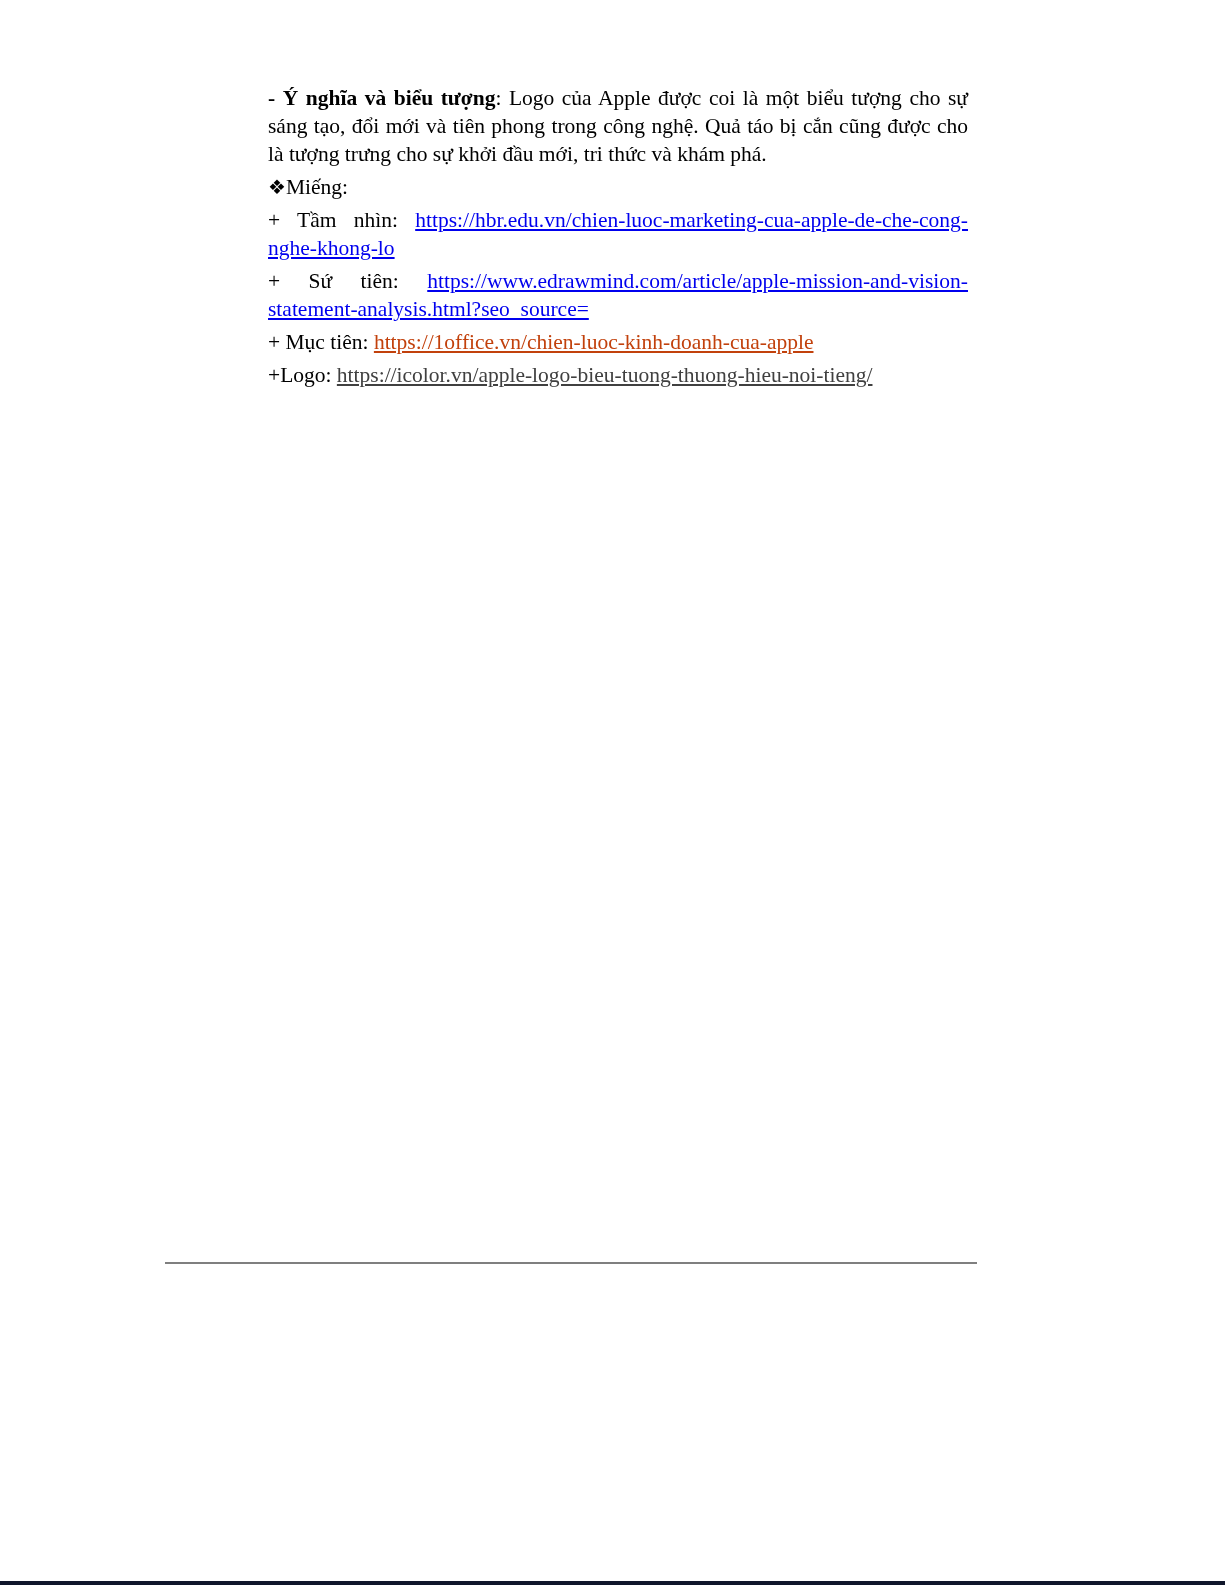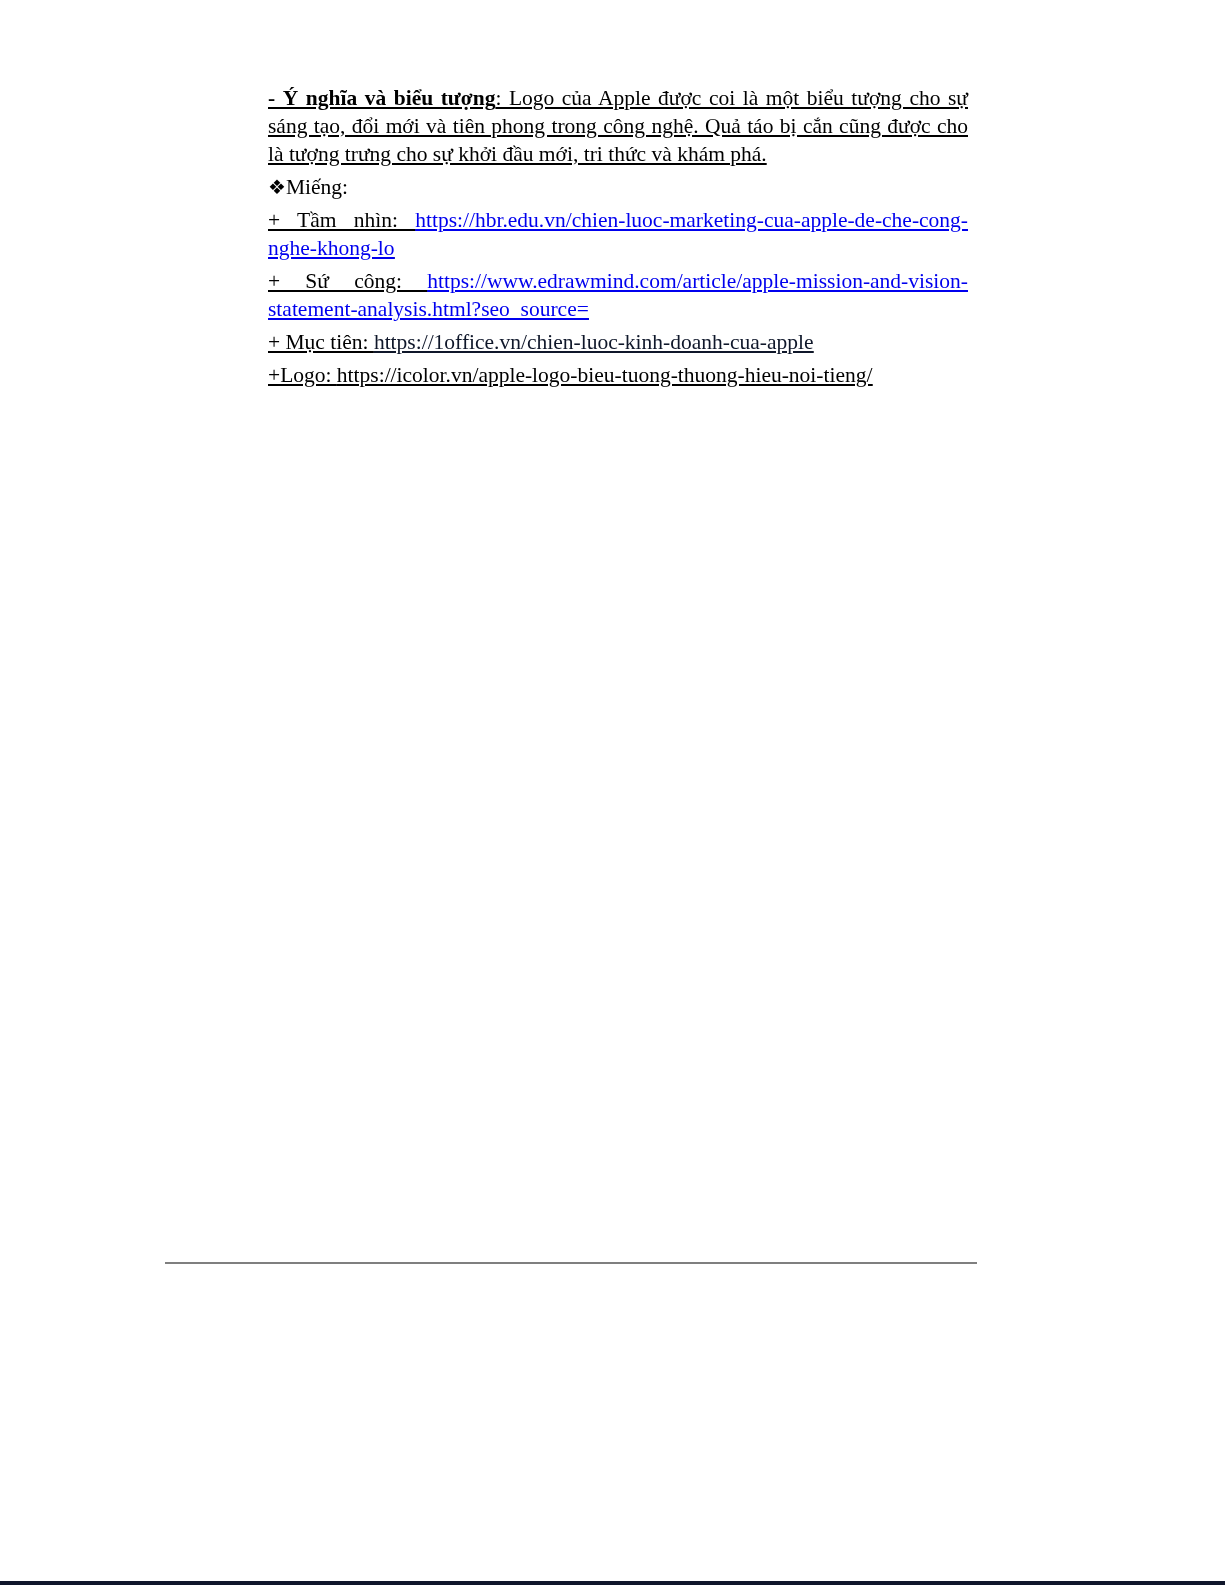--- a/index.html
+++ b/index.html
@@ -22,21 +22,20 @@
     left: 268px;
     top: 84px;
     width: 700px;
     font-size: 21.5px;
     line-height: 28px;
     text-align: justify;
   }
   .para {
     margin-bottom: 5px;
     overflow-wrap: anywhere;
-    text-decoration: underline;
   }
   .lead-bold { font-weight: bold; }
   .sources-heading { margin-bottom: 5px; text-align: left; }
   .bullet-glyph { font-family: "DejaVu Sans", sans-serif; font-size: 20px; }
   a.source-link {
     color: #0000EE;
     text-decoration: underline;
     cursor: pointer;
   }
   .footer-divider {
@@ -63,25 +62,25 @@
 
   <div class="content">
 
     <p class="para"><span class="lead-bold">- Ý nghĩa và biểu tượng</span><span>: Logo của Apple được coi là một biểu tượng cho sự sáng tạo, đổi mới và tiên phong trong công nghệ. Quả táo bị cắn cũng được cho là tượng trưng cho sự khởi đầu mới, tri thức và khám phá.</span></p>
 
 
     <p class="sources-heading"><span class="bullet-glyph">❖</span><span>Miếng:</span></p>
 
     <p class="para"><span>+ Tầm nhìn: </span><a class="source-link" style="color: rgb(0, 0, 238);">https://hbr.edu.vn/chien-luoc-marketing-cua-apple-de-che-cong-nghe-khong-lo</a></p>
 
-    <p class="para"><span>+ Sứ công: </span><a class="source-link" style="color: rgb(0, 0, 238);">https://www.edrawmind.com/article/apple-mission-and-vision-statement-analysis.html?seo_source=</a></p>
+    <p class="para"><span>+ Sứ tiên: </span><a class="source-link" style="color: rgb(0, 0, 238);">https://www.edrawmind.com/article/apple-mission-and-vision-statement-analysis.html?seo_source=</a></p>
 
-    <p class="para"><span>+ Mục tiên: </span><a class="source-link" style="color: #0f172a;">https://1office.vn/chien-luoc-kinh-doanh-cua-apple</a></p>
+    <p class="para"><span>+ Mục tiên: </span><a class="source-link" style="color: #c2410c;">https://1office.vn/chien-luoc-kinh-doanh-cua-apple</a></p>
 
-    <p class="para"><span>+Logo: </span><a class="source-link" style="color: #000000;">https://icolor.vn/apple-logo-bieu-tuong-thuong-hieu-noi-tieng/</a></p>
+    <p class="para"><span>+Logo: </span><a class="source-link" style="color: #404040;">https://icolor.vn/apple-logo-bieu-tuong-thuong-hieu-noi-tieng/</a></p>
 
   </div>
 
   <div class="footer-divider" style="background-color: rgb(127, 127, 127);"></div>
 
   <div class="page-bottom-bar" style="background-color: rgb(16, 22, 43);"></div>
 
 </div>
 
 </body></html>

